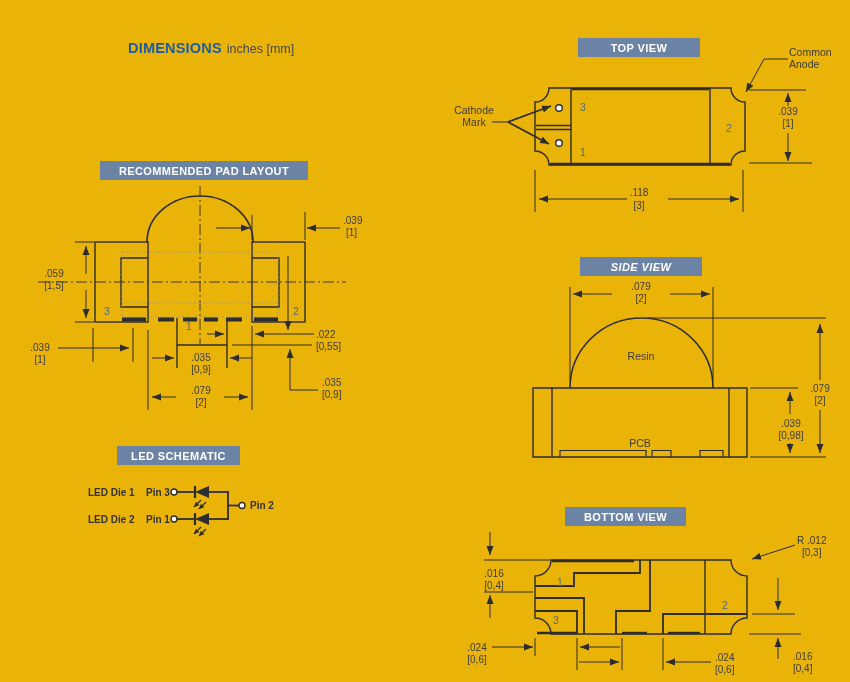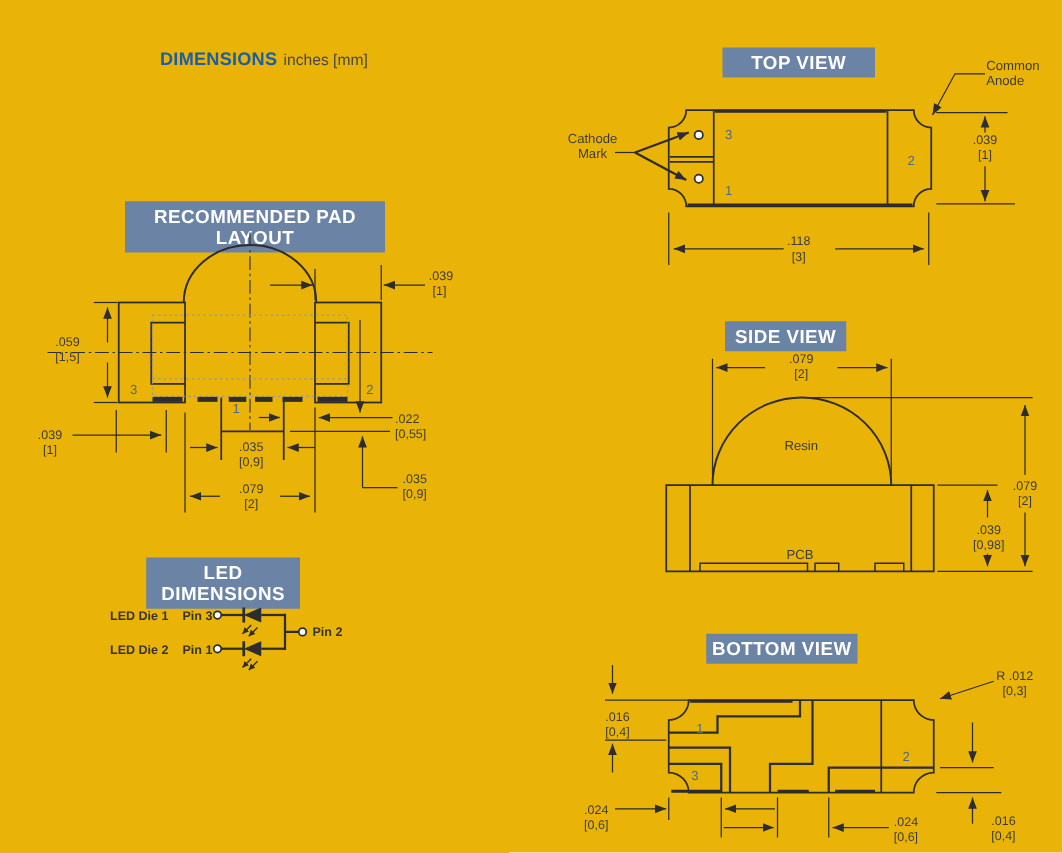--- a/index.html
+++ b/index.html
@@ -6,21 +6,21 @@
     --accent:#1b5ea6; --header_bg:#6b84a6; --header_text:#ffffff;
     --line:#2d2d2d; --label:#4d6a85; --dim_text:#3c3c3c;
   }
   html,body{margin:0;padding:0;background:#ffffff;}
   #page{position:relative;width:850px;height:682px;background:#eab308;overflow:hidden;
         font-family:"Liberation Sans",sans-serif;}
   .title{position:absolute;left:128px;top:39px;white-space:nowrap;}
   .title .main{color:var(--accent);font-weight:bold;font-size:14.5px;letter-spacing:.2px;}
   .title .sub{color:#474747;font-size:12.5px;margin-left:5px;}
   .hdr{position:absolute;background:var(--header_bg);color:var(--header_text);
-       font-size:15px;font-weight:bold;text-align:center;letter-spacing:.4px;
+       font-size:11px;font-weight:bold;text-align:center;letter-spacing:.4px;
        padding:3.5px 0;box-sizing:border-box;}
   svg{position:absolute;left:0;top:0;}
   .ln{stroke:var(--line);stroke-width:1.4;fill:none;}
   .th{stroke:var(--line);stroke-width:2.4;fill:none;}
   .trc{stroke:var(--line);stroke-width:1.8;fill:none;}
   .dim{stroke:var(--line);stroke-width:1;fill:none;}
   .ldr{stroke:var(--line);stroke-width:1.8;fill:none;}
   .cl{stroke:var(--line);stroke-width:.9;stroke-dasharray:11 3 2 3;fill:none;}
   .dot{stroke:#9a9a9a;stroke-width:1;stroke-dasharray:2 2.5;fill:none;}
   .circ{stroke:var(--line);stroke-width:1.4;fill:#fff;}
@@ -36,22 +36,22 @@
 <body>
 
 <div id="page">
 
   <div class="title">
     <span class="main">DIMENSIONS</span><span class="sub">inches [mm]</span>
   </div>
 
   <div class="hdr" style="left:578px;top:38px;width:122px;">TOP VIEW</div>
   <div class="hdr" style="left:100px;top:161px;width:208px;">RECOMMENDED PAD LAYOUT</div>
-  <div class="hdr" style="left:117px;top:446px;width:123px;">LED DIMENSIONS</div>
-  <div class="hdr" style="left:580px;top:257px;width:97px;">SIDE VIEW</div>
+  <div class="hdr" style="left:117px;top:446px;width:123px;">LED SCHEMATIC</div>
+  <div class="hdr" style="left:580px;top:257px;width:122px;font-style:italic;">SIDE VIEW</div>
   <div class="hdr" style="left:565px;top:507px;width:121px;">BOTTOM VIEW</div>
 
   <svg width="850" height="682" viewBox="0 0 850 682">
     <defs>
       <marker id="arw" markerUnits="userSpaceOnUse" markerWidth="10" markerHeight="8" refX="9" refY="4" orient="auto">
         <path d="M0,0.5 L9,4 L0,7.5 Z" fill="#2d2d2d"></path>
       </marker>
       <marker id="arws" markerUnits="userSpaceOnUse" markerWidth="6" markerHeight="6" refX="5" refY="3" orient="auto">
         <path d="M0,0.5 L5,3 L0,5.5 Z" fill="#2d2d2d"></path>
       </marker>

